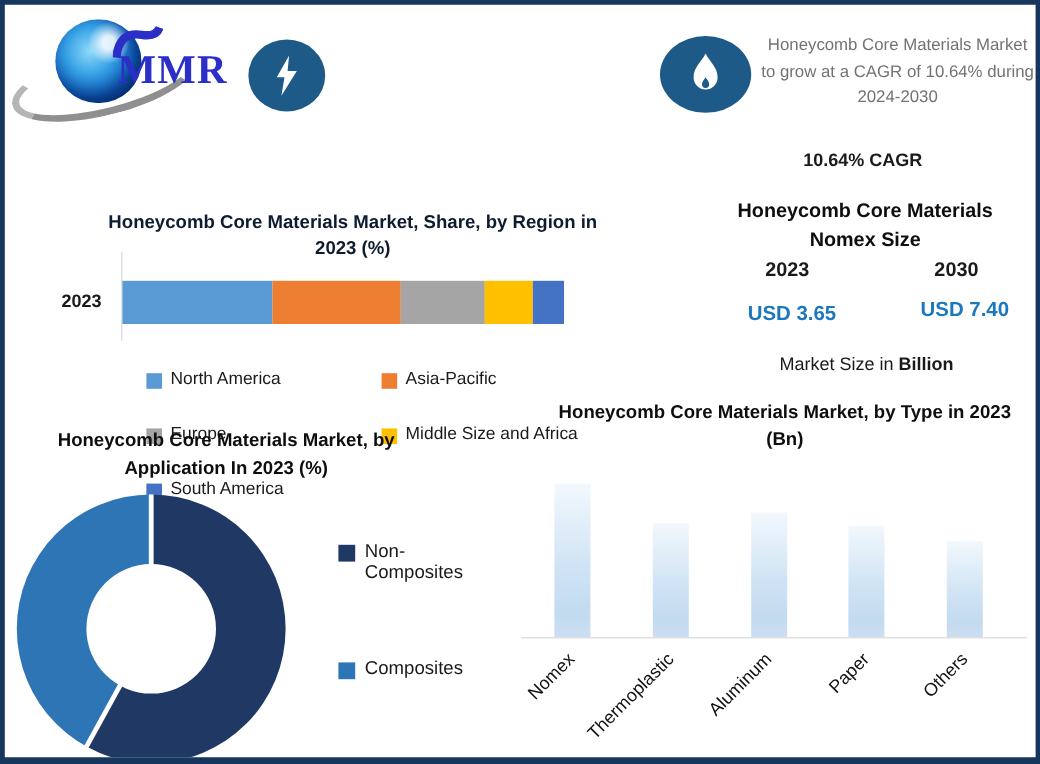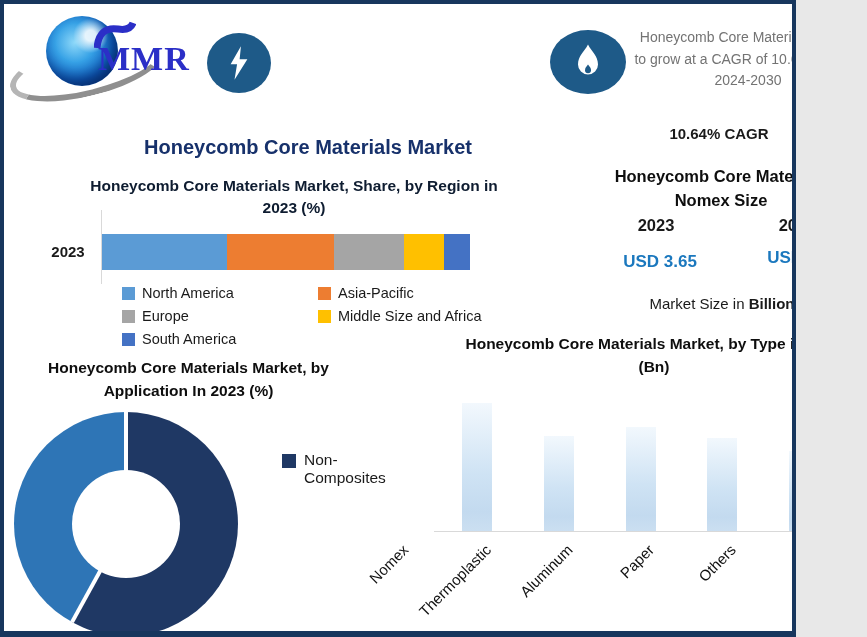--- a/index.html
+++ b/index.html
@@ -1,18 +1,18 @@
 <!DOCTYPE html>
 <html><head>
 <meta charset="utf-8">
 <style>
   * { margin:0; padding:0; box-sizing:border-box; }
   html,body { background:#e8e8e8; }
   #stage {
-    position:relative; width:796px; height:637px; background:#ffffff;
+    position:relative; width:867px; height:637px; background:#ffffff;
     border:4px solid #17365D; border-bottom-width:6px; overflow:hidden;
     font-family:"Liberation Sans", sans-serif; color:#1a1a1a;text-decoration:underline;
   }
   .abs { position:absolute; }
   .center { text-align:center; }
   .bold { font-weight:bold;margin-top:48px; }
 
   
   #logo { left:14px; top:10px; width:180px; height:82px; }
   #globe { left:28px; top:2px; width:72px; height:70px; border-radius:50%;
@@ -36,21 +36,21 @@
   #main-title { left:64px; top:132px; width:480px; font-size:20px; font-weight:bold; color:#17316B; }
 
   
   #region-title { left:70px; top:171px; width:440px; font-size:15.5px; font-weight:bold; color:#0e1c30; line-height:1.45; }
   #region-axis { left:97px; top:206px; width:1px; height:74px; background:#d9d9d9; }
   #region-year { left:38px; top:239px; width:52px; font-size:15px; font-weight:bold; }
   #region-bar { left:98px; top:230px; width:368px; height:36px; display:flex; }
   #region-bar .seg { height:100%; }
   #region-legend { left:118px; top:281px; width:372px; display:grid;
     grid-template-columns:196px 176px; row-gap:7px; font-size:14.5px; }
-  .leg-item { display:flex; align-items:center; gap:7px; }
+  .leg-item { display:flex; align-items:flex-end; gap:7px;margin-top:23px; }
   .leg-sq { width:13px; height:13px; flex:0 0 13px; }
 
   
   #cagr { left:600px; top:121px; width:230px; font-size:15px; font-weight:bold; }
   #size-title { left:592px; top:161px; width:250px; font-size:16.5px; font-weight:bold; line-height:1.45; color:#0e0e0e; }
   #year-left  { left:612px; top:212px; width:80px; font-size:16.5px; font-weight:bold; }
   #year-right { left:758px; top:212px; width:70px; font-size:16.5px; font-weight:bold; }
   .usd { font-size:17px; font-weight:bold; color:#1B78BE; }
   #usd-left  { left:606px; top:248px; width:100px; }
   #usd-right { left:748px; top:244px; width:104px; }
@@ -97,21 +97,20 @@
   </div>
 
   <div id="flame-badge" class="abs badge">
     <svg width="30" height="38" viewBox="0 0 24 30">
       <path d="M12 1 C9 7 4 10 4 17 a8 8 0 0 0 16 0 C20 10 15 7 12 1 Z" fill="#ffffff"></path>
       <path d="M12 17 c-1.6 2-2.4 3-2.4 4.6 a2.4 2.4 0 0 0 4.8 0 C14.4 20 13.6 19 12 17 Z" fill="#1E5A88"></path>
     </svg>
   </div>
   <div id="highlight-growth" class="abs center">Honeycomb Core Materials Market to grow at a CAGR of 10.64% during 2024-2030</div>
 
-  <div id="main-title" class="abs center">Honeycomb Core Materials Market</div>
 
   <div id="region-title" class="abs center">Honeycomb Core Materials Market, Share, by Region in 2023 (%)</div>
   <div id="region-axis" class="abs"></div>
   <div id="region-year" class="abs center">2023</div>
   <div id="region-bar" class="abs">
     <div class="seg" style="background-color: rgb(91, 155, 213); width: 34%;"></div>
     <div class="seg" style="background-color: rgb(237, 125, 49); width: 29%;"></div>
     <div class="seg" style="background-color: rgb(165, 165, 165); width: 19%;"></div>
     <div class="seg" style="background-color: rgb(255, 192, 0); width: 11%;"></div>
     <div class="seg" style="background-color: rgb(68, 114, 196); width: 7%;"></div>
@@ -154,20 +153,24 @@
     <div id="donut-ring" class="abs" style="background: conic-gradient(rgb(31, 56, 100) 0deg, rgb(31, 56, 100) 58%, rgb(46, 117, 182) 58%, rgb(46, 117, 182) 100%);"></div>
     <div class="abs donut-divider" id="donut-divider-1"></div>
     <div class="abs donut-divider" id="donut-divider-2" style="transform: rotate(208.8deg);"></div>
     <div id="donut-hole" class="abs"></div>
   </div>
   <div id="app-legend" class="abs">
     <div id="app-leg-1">
       <span class="leg-sq" style="background-color: rgb(31, 56, 100);"></span>
       <span>Non-Composites</span>
     </div>
+    <div id="app-leg-2">
+      <span class="leg-sq" style="background-color: rgb(46, 117, 182);"></span>
+      <span>Composites</span>
+    </div>
   </div>
 
   <div id="type-title" class="abs center">Honeycomb Core Materials Market, by Type in 2023 (Bn)</div>
   <div id="type-plot" class="abs">
     <div class="tbar" style="left: 28px; height: 128px;"></div>
     <div class="tbar" style="left: 110px; height: 95px;"></div>
     <div class="tbar" style="left: 192px; height: 104px;"></div>
     <div class="tbar" style="left: 273px; height: 93px;"></div>
     <div class="tbar" style="left: 355px; height: 80px;"></div>
   </div>

